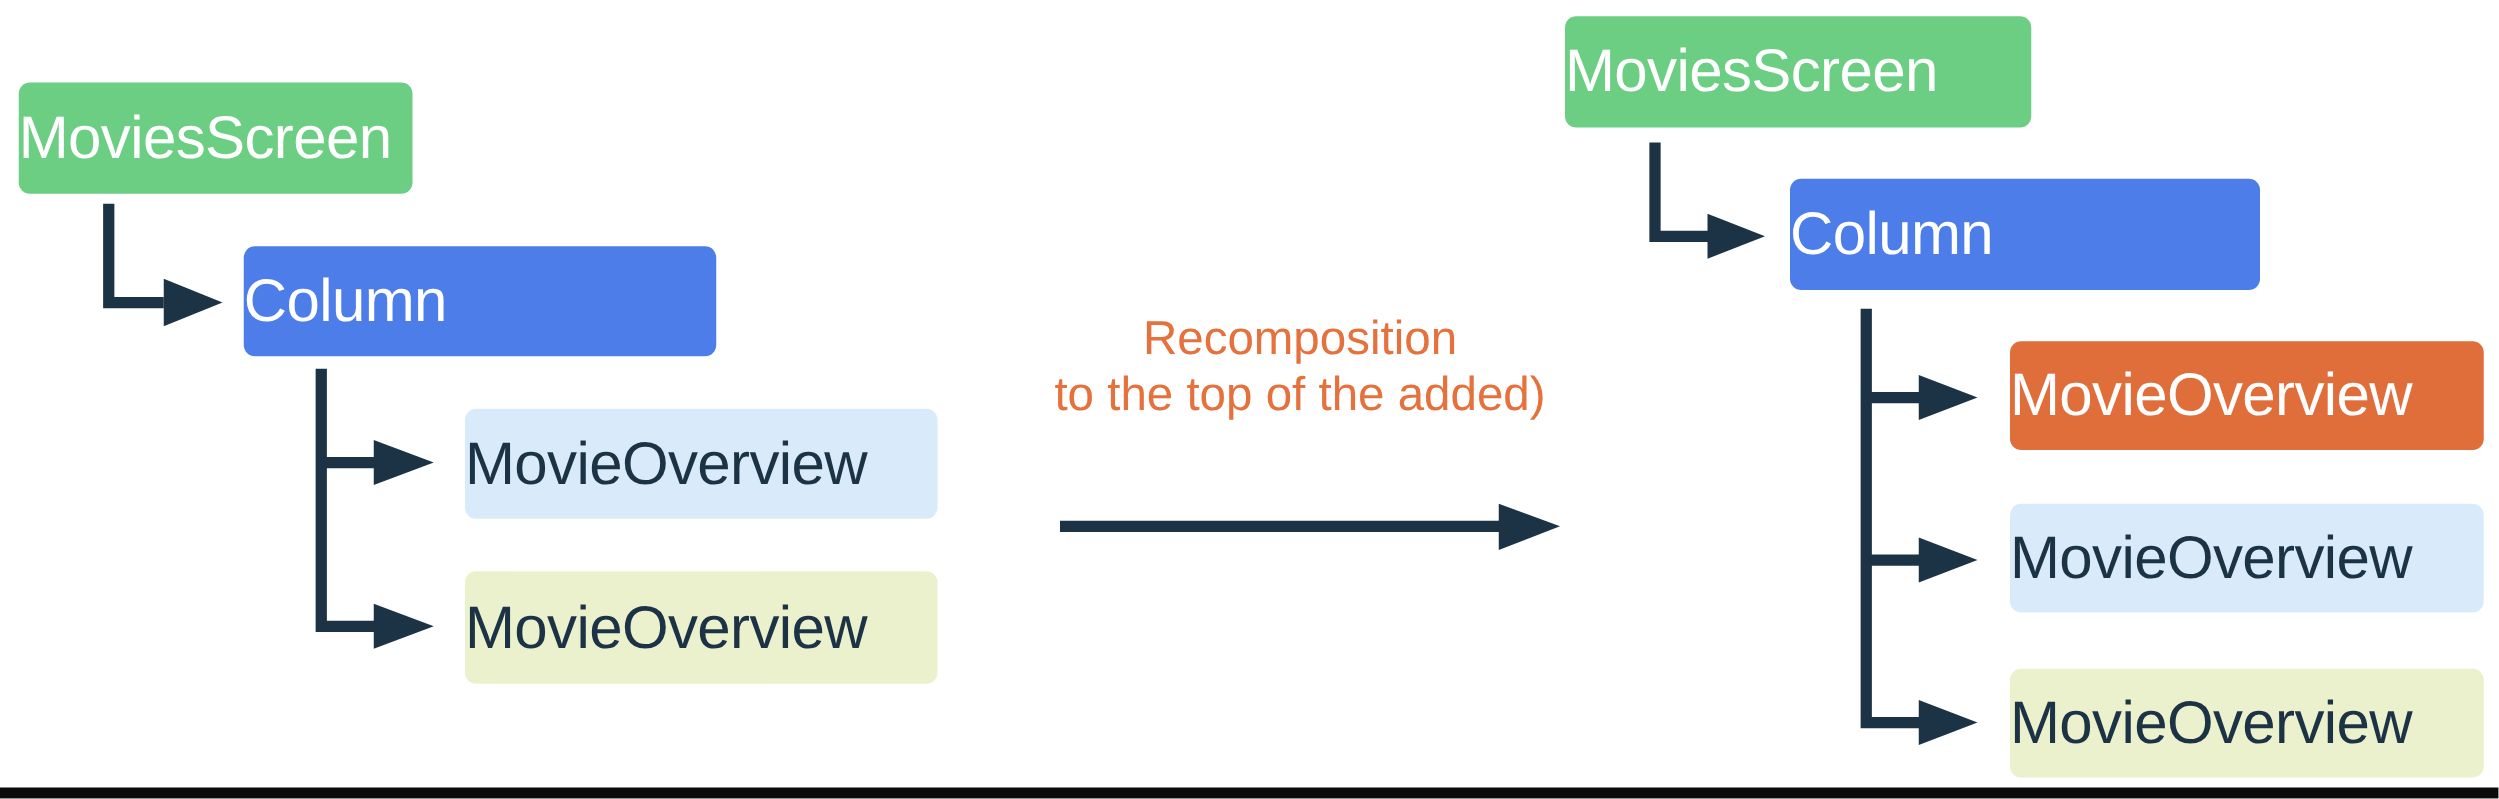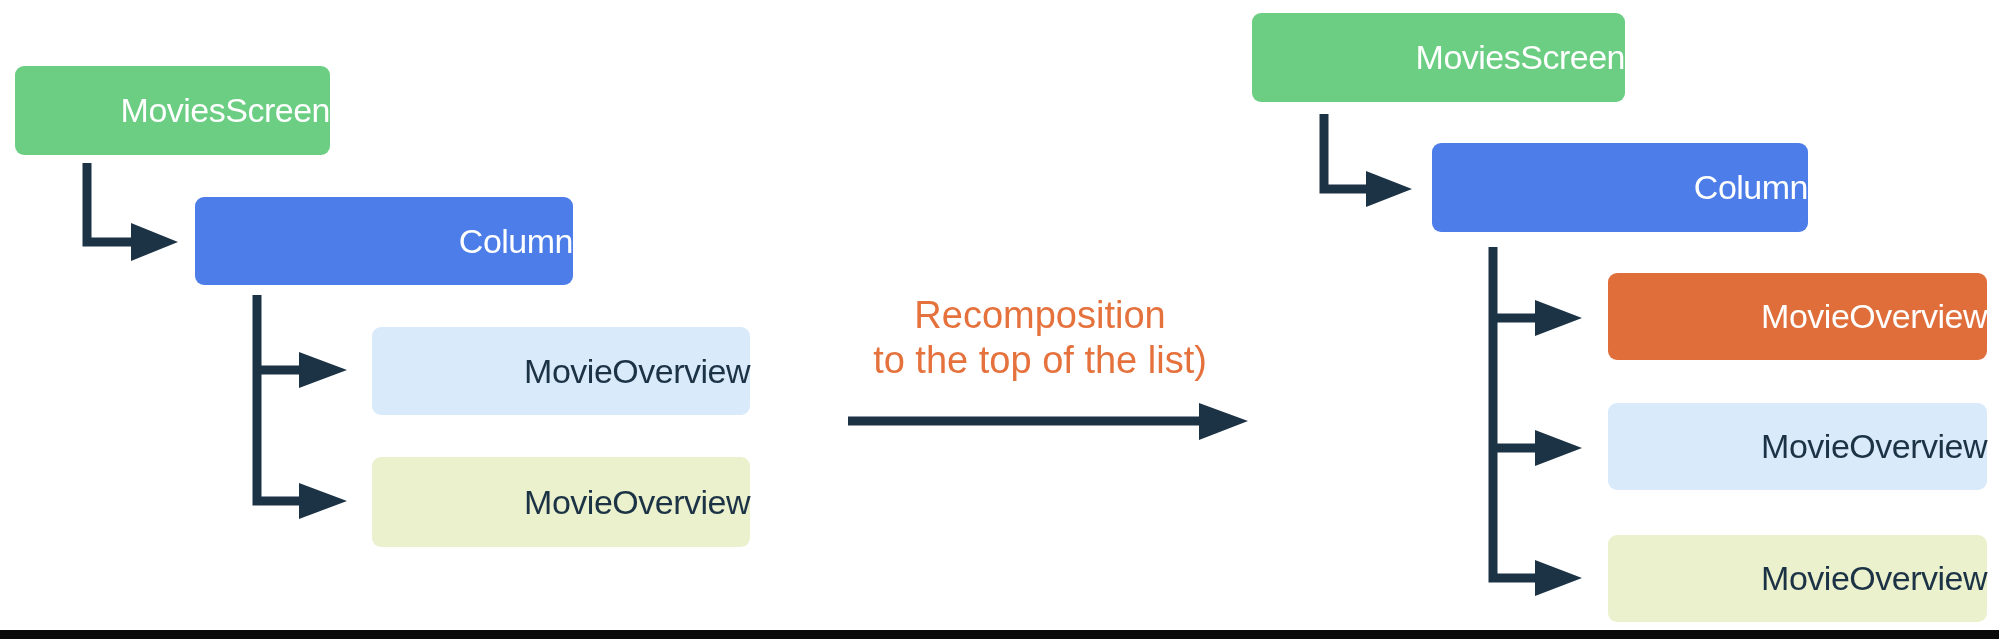--- a/index.html
+++ b/index.html
@@ -2,40 +2,40 @@
 <html><head>
 <meta charset="utf-8">
 <style>
   html,body{margin:0;padding:0;background:#fff;}
   .canvas{
     position:relative;width:1999px;height:639px;background:#FFFFFF;
     font-family:"Liberation Sans",sans-serif;overflow:hidden;
   }
   .connectors{position:absolute;left:0;top:0;width:1999px;height:639px;}
   .node{
-    position:absolute;display:flex;align-items:center;justify-content:flex-end;
-    border-radius:9px;font-size:34px;letter-spacing:-0.5px;white-space:nowrap;
+    position:absolute;display:flex;align-items:center;justify-content:flex-start;
+    border-radius:9px;font-size:48px;letter-spacing:-0.5px;white-space:nowrap;
   }
   .on-dark{color:#FFFFFF;}
   .on-light{color:#1C3346;}
   
   .l-n1{left:15px;top:66px;width:315px;height:89px;}
   .l-n2{left:195px;top:197px;width:378px;height:88px;}
   .l-n3{left:372px;top:327px;width:378px;height:88px;}
   .l-n4{left:372px;top:457px;width:378px;height:90px;}
   
   .r-n1{left:1252px;top:13px;width:373px;height:89px;}
   .r-n2{left:1432px;top:143px;width:376px;height:89px;}
   .r-n3{left:1608px;top:273px;width:379px;height:87px;}
   .r-n4{left:1608px;top:403px;width:379px;height:87px;}
   .r-n5{left:1608px;top:535px;width:379px;height:87px;}
   
   .annotation{
     position:absolute;left:820px;top:249px;width:440px;
-    text-align:center;font-size:38px;line-height:45px;font-weight:400;margin-top:44px;
+    text-align:center;font-size:38px;line-height:45px;font-weight:400;
   }
   .divider{position:absolute;left:0;bottom:0;width:1999px;height:9px;background:#0A0A0A;}
 </style>
 </head>
 <body>
 
 <div class="canvas">
 
   <svg class="connectors" viewBox="0 0 1999 639" xmlns="http://www.w3.org/2000/svg">
 
@@ -69,21 +69,21 @@
   </div>
   <div class="node l-n3 on-light" style="background: rgb(217, 234, 251);">
     <span>MovieOverview</span>
   </div>
   <div class="node l-n4 on-light" style="background: rgb(235, 240, 205);">
     <span>MovieOverview</span>
   </div>
 
   <div class="annotation" style="color: rgb(229, 113, 60);">
     <div>Recomposition</div>
-    <div>to the top of the list)</div>
+    <div>to the top of the added)</div>
   </div>
 
   <div class="node r-n1 on-dark" style="background: rgb(107, 206, 130);">
     <span>MoviesScreen</span>
   </div>
   <div class="node r-n2 on-dark" style="background: rgb(76, 125, 232);">
     <span>Column</span>
   </div>
   <div class="node r-n3 on-dark" style="background: rgb(223, 110, 59);">
     <span>MovieOverview</span>

